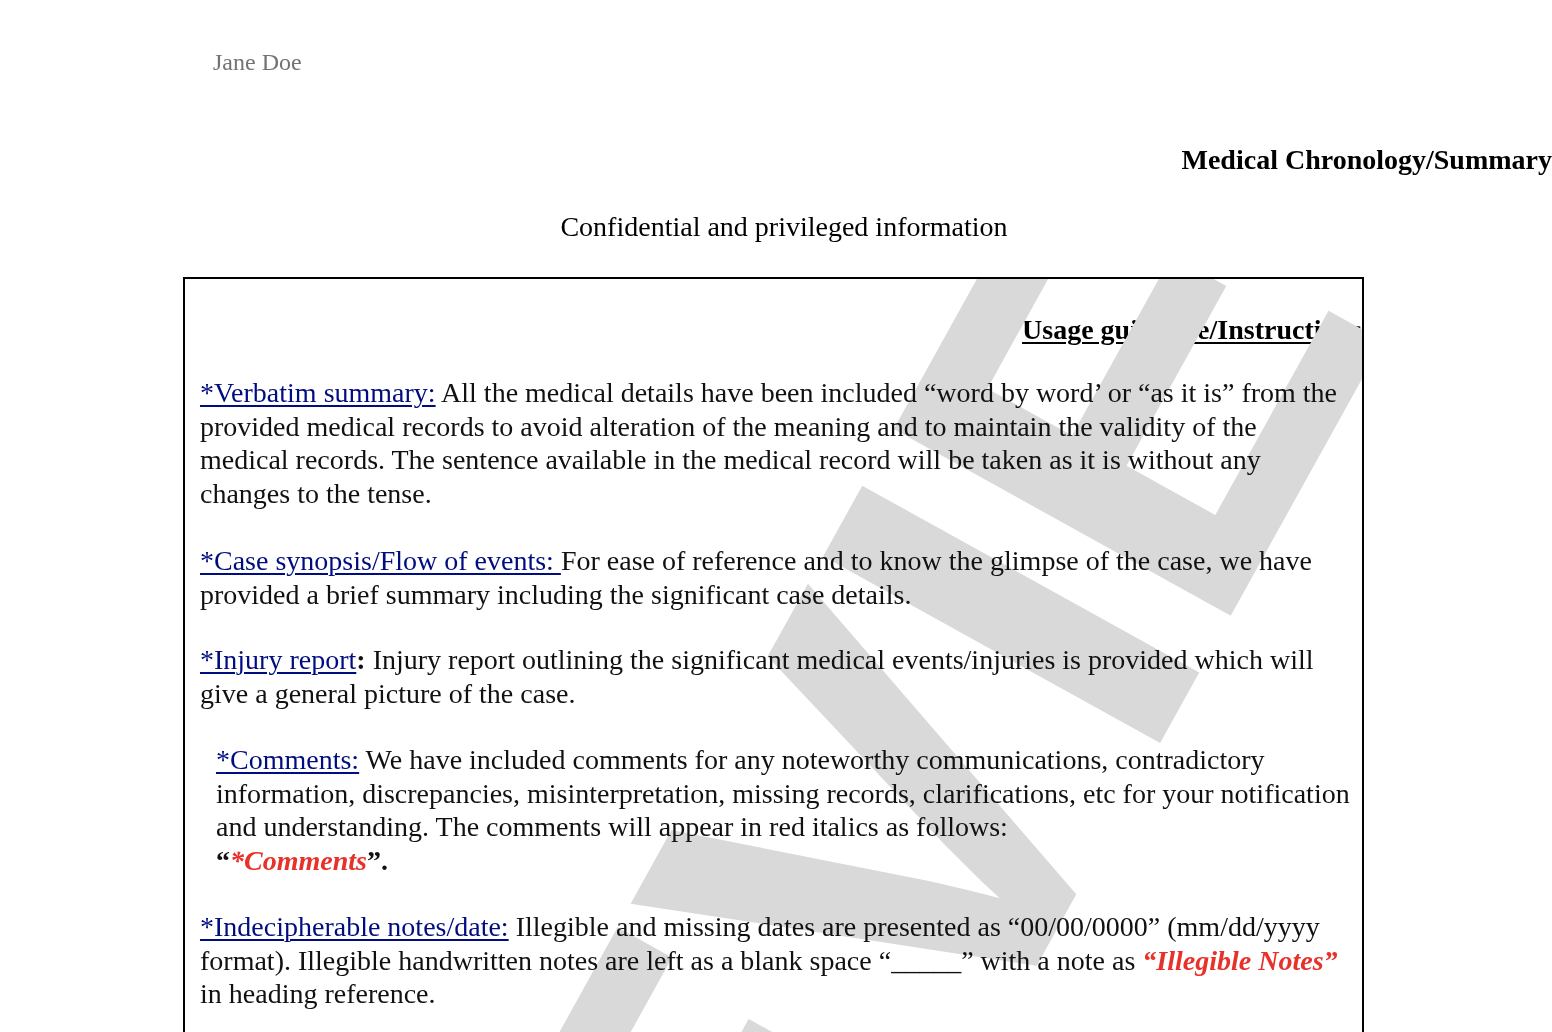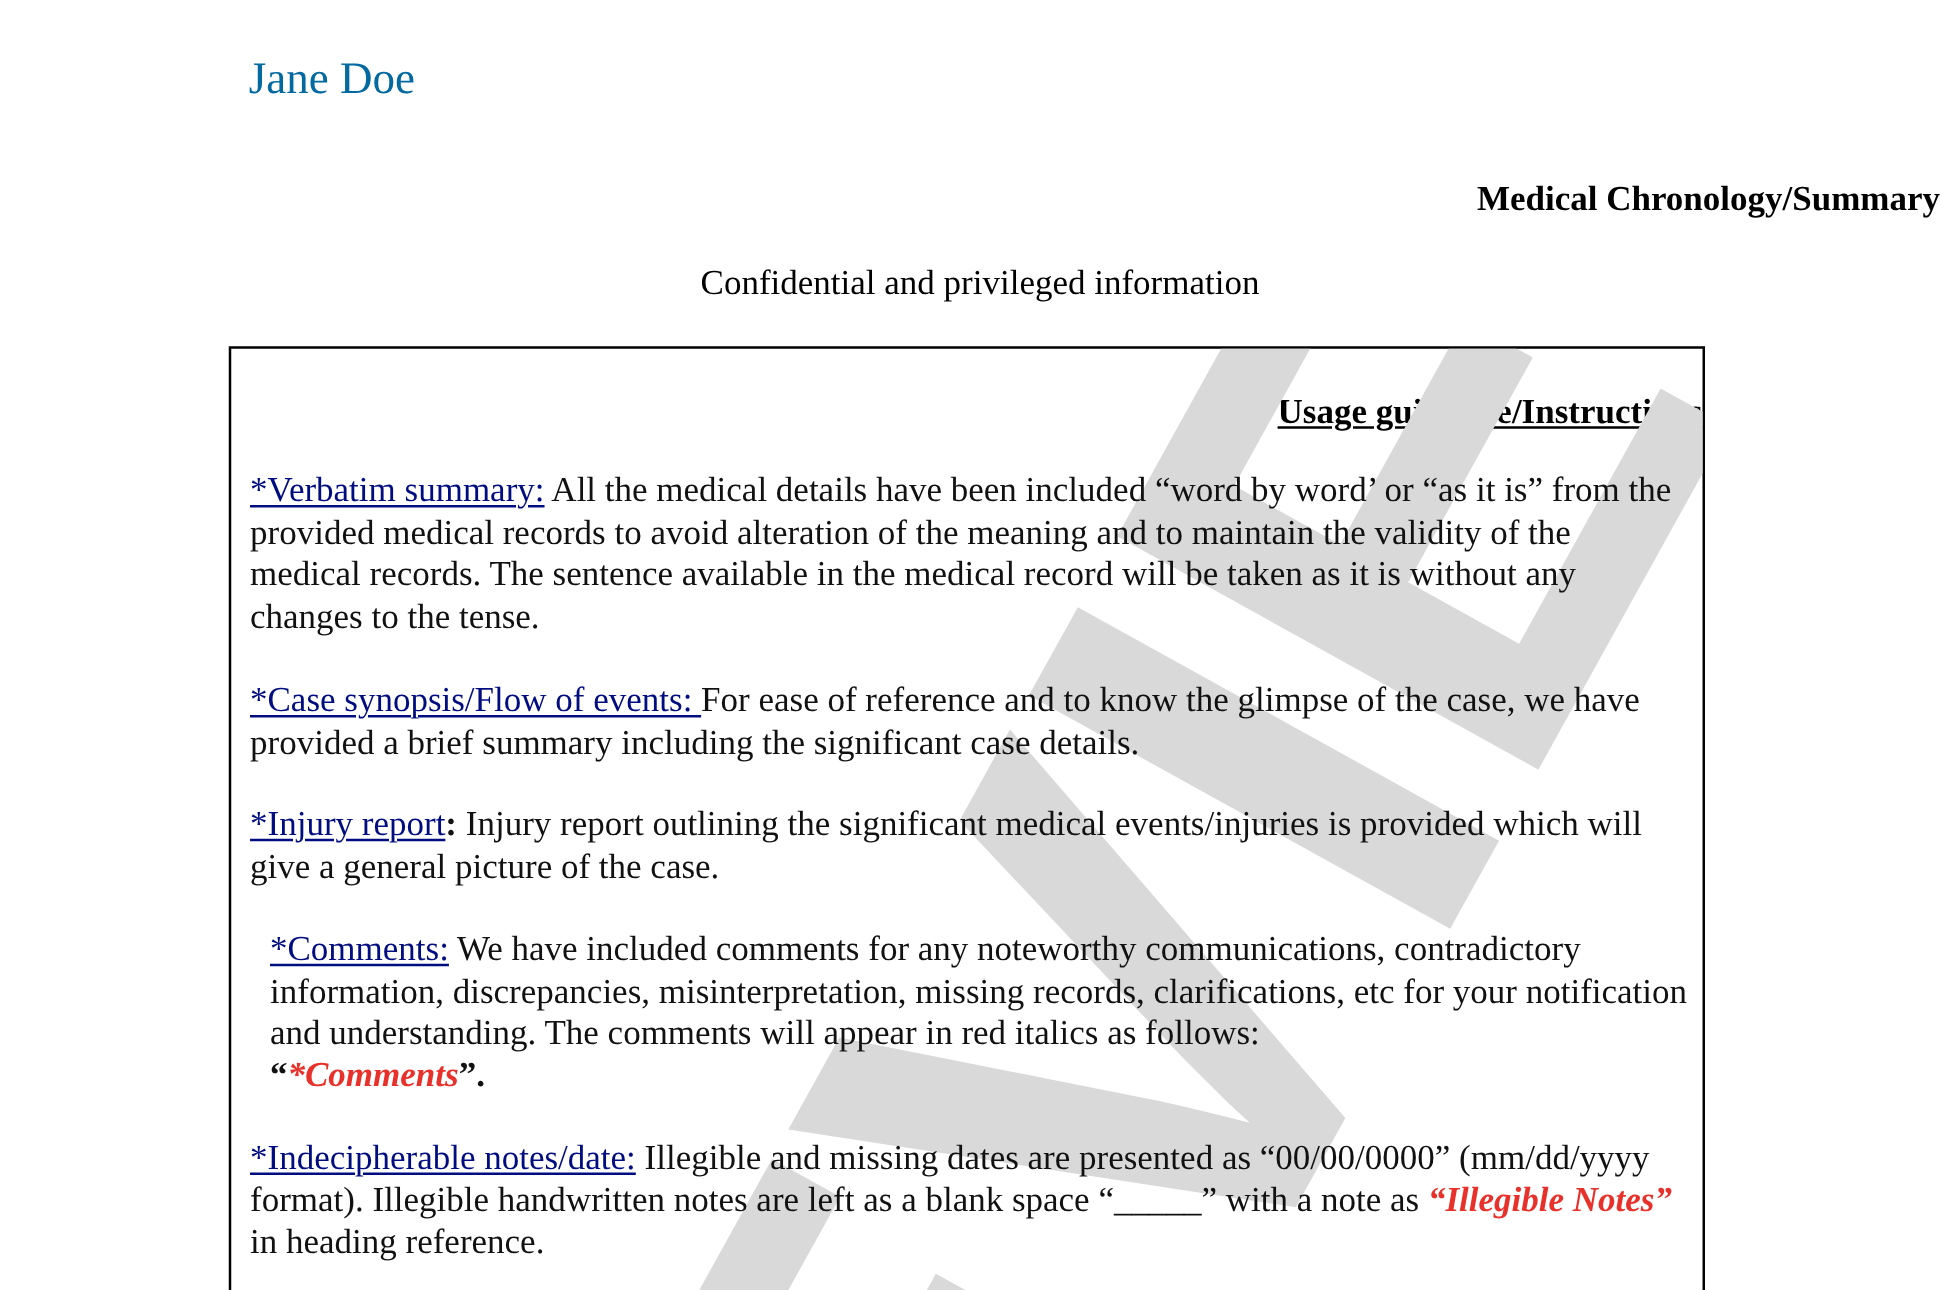--- a/index.html
+++ b/index.html
@@ -16,25 +16,25 @@
       color: #111111;
     }
     .page {
       position: absolute;
       left: 0; top: 0;
       width: 1552px;
       height: 1032px;
     }
     .hdr-left {
       position: absolute;
-      left: 199px;
+      left: 213px;
       top: 44px;
-      font-size: 36px;
+      font-size: 24px;
       line-height: 36px;
-      color: #0369a1;
+      color: #737373;
     }
     .hdr-right {
       position: absolute;
       right: 202px;
       top: 44px;
       font-size: 28px;
       line-height: 36px;
       color: #111;
     }
     .doc-title {

